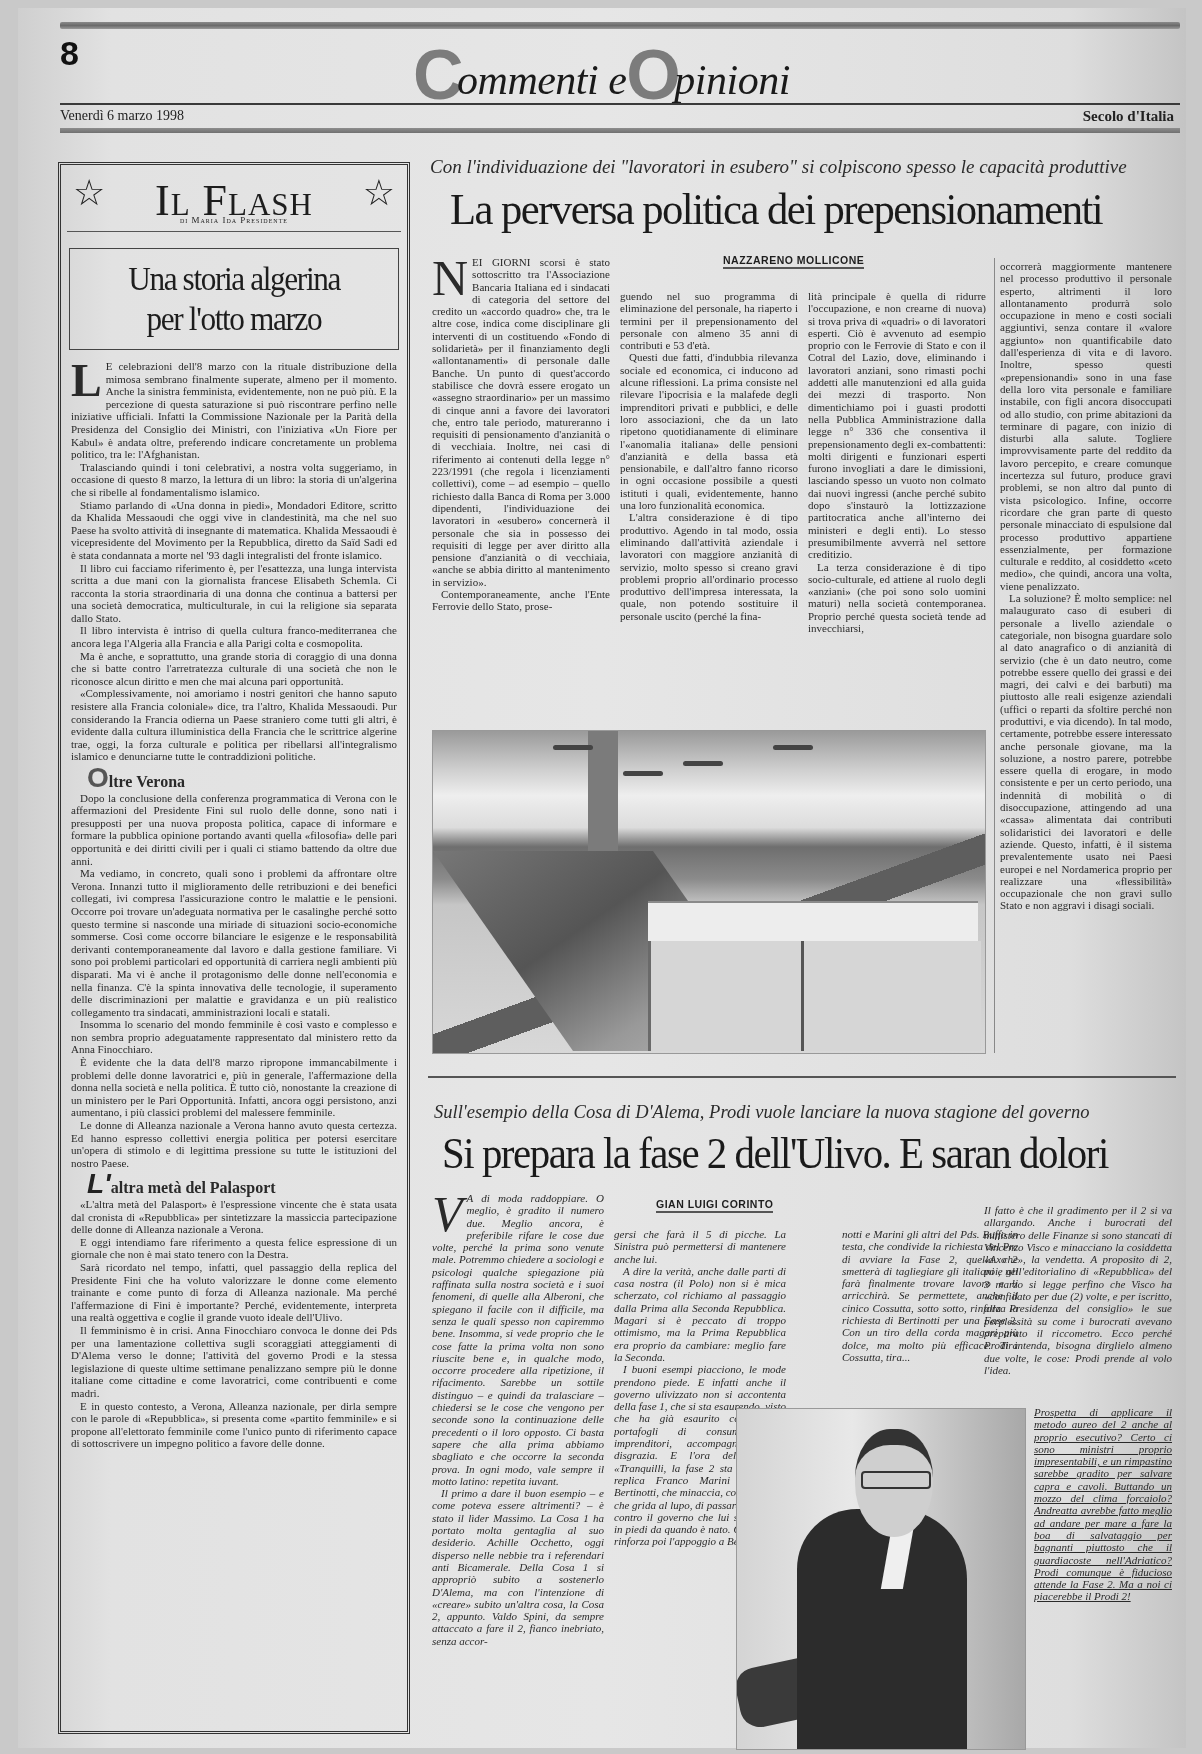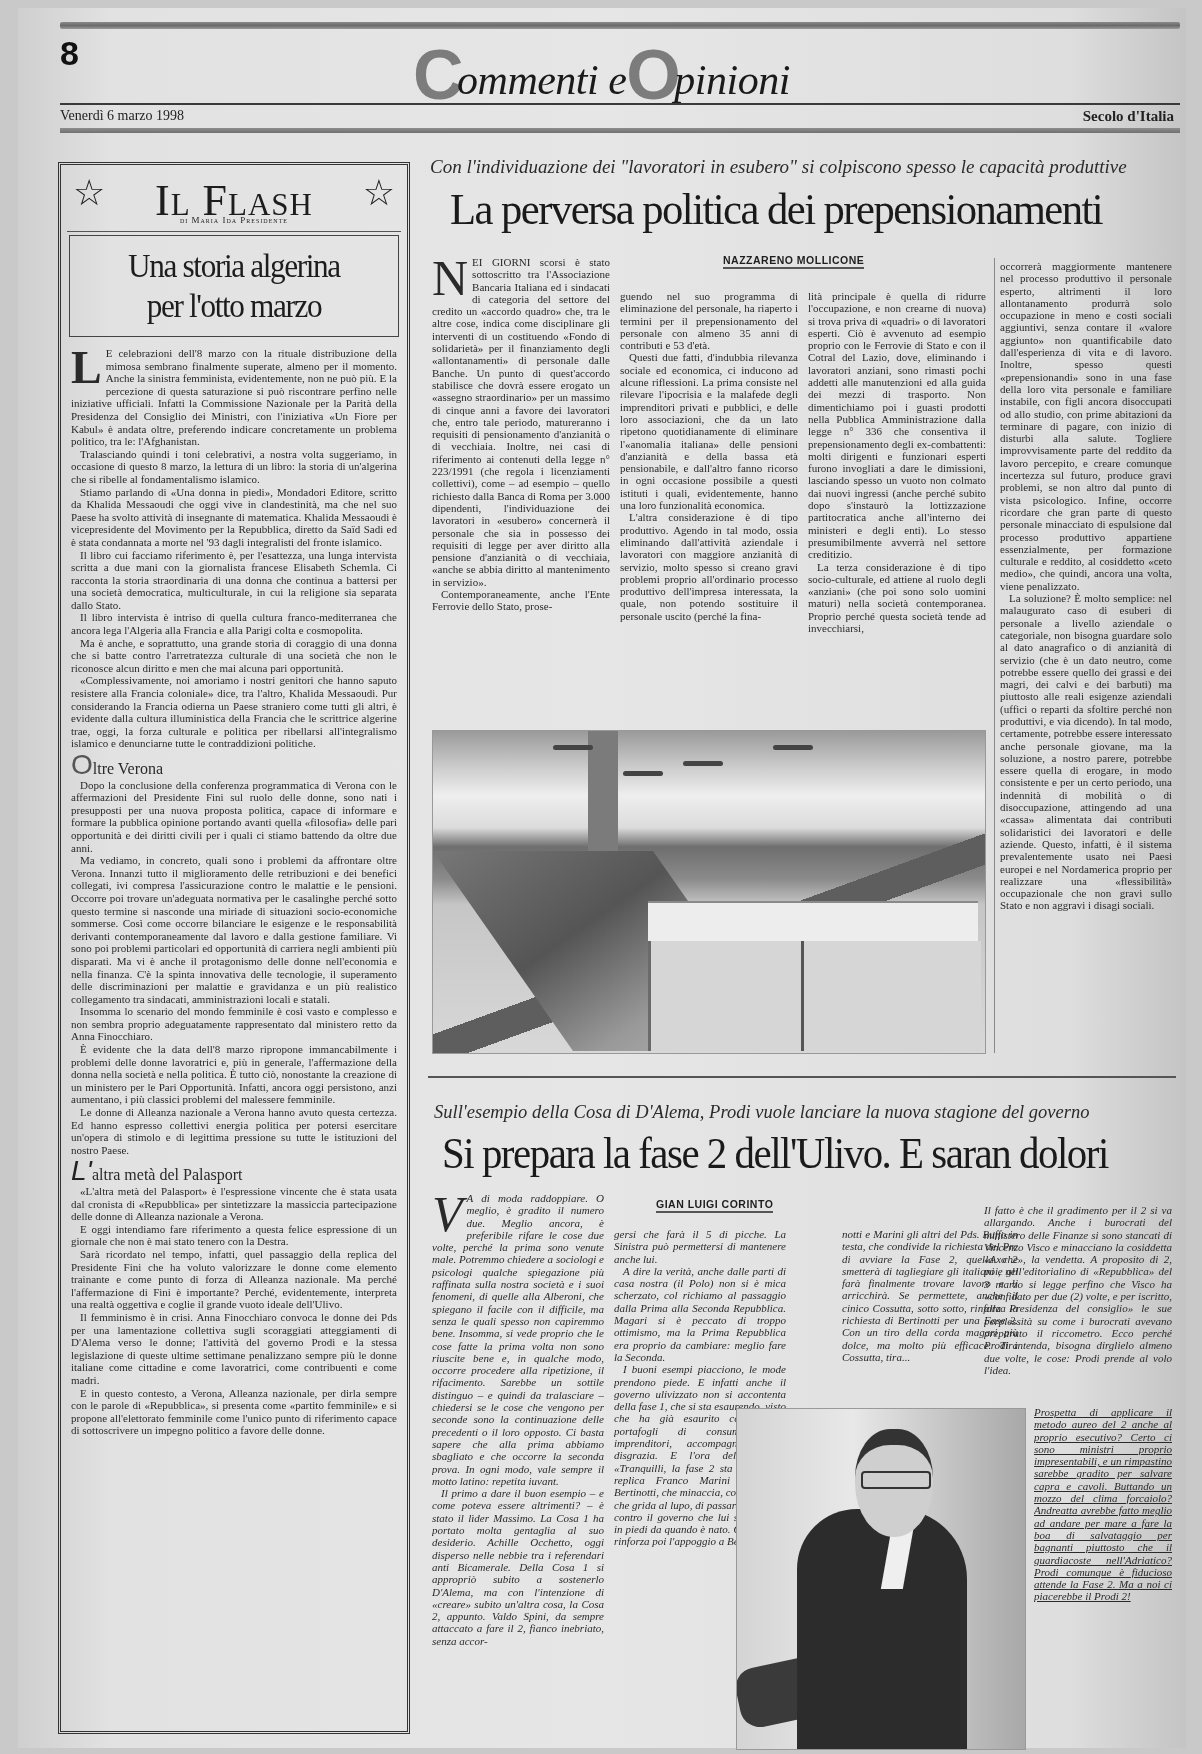--- a/index.html
+++ b/index.html
@@ -25,27 +25,27 @@
   .paper-name { position:absolute; right:12px; top:100px; font-size:15px; font-weight:bold; color:#222; }
   .low-rule { position:absolute; left:42px; top:120px; width:1120px; height:5px; background:linear-gradient(#8d8d8d,#707070); }
 
   
   .flash-box { position:absolute; left:40px; top:154px; width:352px; height:1572px; border:3px double #333; padding:0; box-sizing:border-box; }
   .flash-head { position:relative; height:62px; border-bottom:1px solid #555; margin:4px 6px 0 6px; }
   .star { position:absolute; top:6px; font-size:36px; color:#222; line-height:36px; }
   .star.l { left:6px; } .star.r { right:6px; }
   .flash-title { position:absolute; left:0; right:0; top:6px; text-align:center; font-size:44px; font-variant:small-caps; letter-spacing:1px; }
   .flash-byline { position:absolute; left:0; right:0; top:46px; text-align:center; font-size:9px; font-variant:small-caps; letter-spacing:1px; }
-  .flash-headline-box { margin:3px 8px 0 8px; border:1px solid #444; height:100px; display:flex; flex-direction:column; justify-content:center; }
+  .flash-headline-box { margin:16px 8px 0 8px; border:1px solid #444; height:100px; display:flex; flex-direction:column; justify-content:center; align-items:center; }
   .flash-headline { font-size:34px; line-height:40px; letter-spacing:-1.5px; text-align:center; transform:scaleX(0.92); }
   .flash-body { margin:10px 10px 0 10px; font-size:11px; line-height:12.6px; text-align:justify; color:#2a2a2a; }
   .flash-body p { margin:0; text-indent:9px; }
   .flash-body p.first { text-indent:0; }
   .dropcap { float:left; font-size:46px; line-height:38px; margin:2px 4px 0 0; font-weight:bold; }
-  .sub-head { font-family:"Liberation Serif",serif; font-weight:normal; font-size:16px; margin:9px 0 3px 0; }
+  .sub-head { font-family:"Liberation Serif",serif; font-weight:bold; font-size:16px; margin:9px 0 3px 16px; }
   .sub-head .cap { font-size:28px; color:#555; font-family:"Liberation Sans",sans-serif; }
   .sub-head .cap.dark { color:#222; font-style:italic; }
 
   
   .kicker { position:absolute; font-style:italic; font-size:19px; color:#2b2b2b; white-space:nowrap; }
   .headline { position:absolute; font-size:44px; letter-spacing:-1.6px; white-space:nowrap; color:#1a1a1a; transform-origin:left top; }
   .byline { position:absolute; font-family:"Liberation Sans","DejaVu Sans",sans-serif; font-weight:bold; font-size:10.5px; letter-spacing:0.5px; border-bottom:2px solid #555; padding-bottom:1px; }
   .col { position:absolute; font-size:11px; line-height:12.3px; text-align:justify; color:#2a2a2a; overflow:hidden; }
   .col p { margin:0; text-indent:9px; }
   .col p.first { text-indent:0; }

